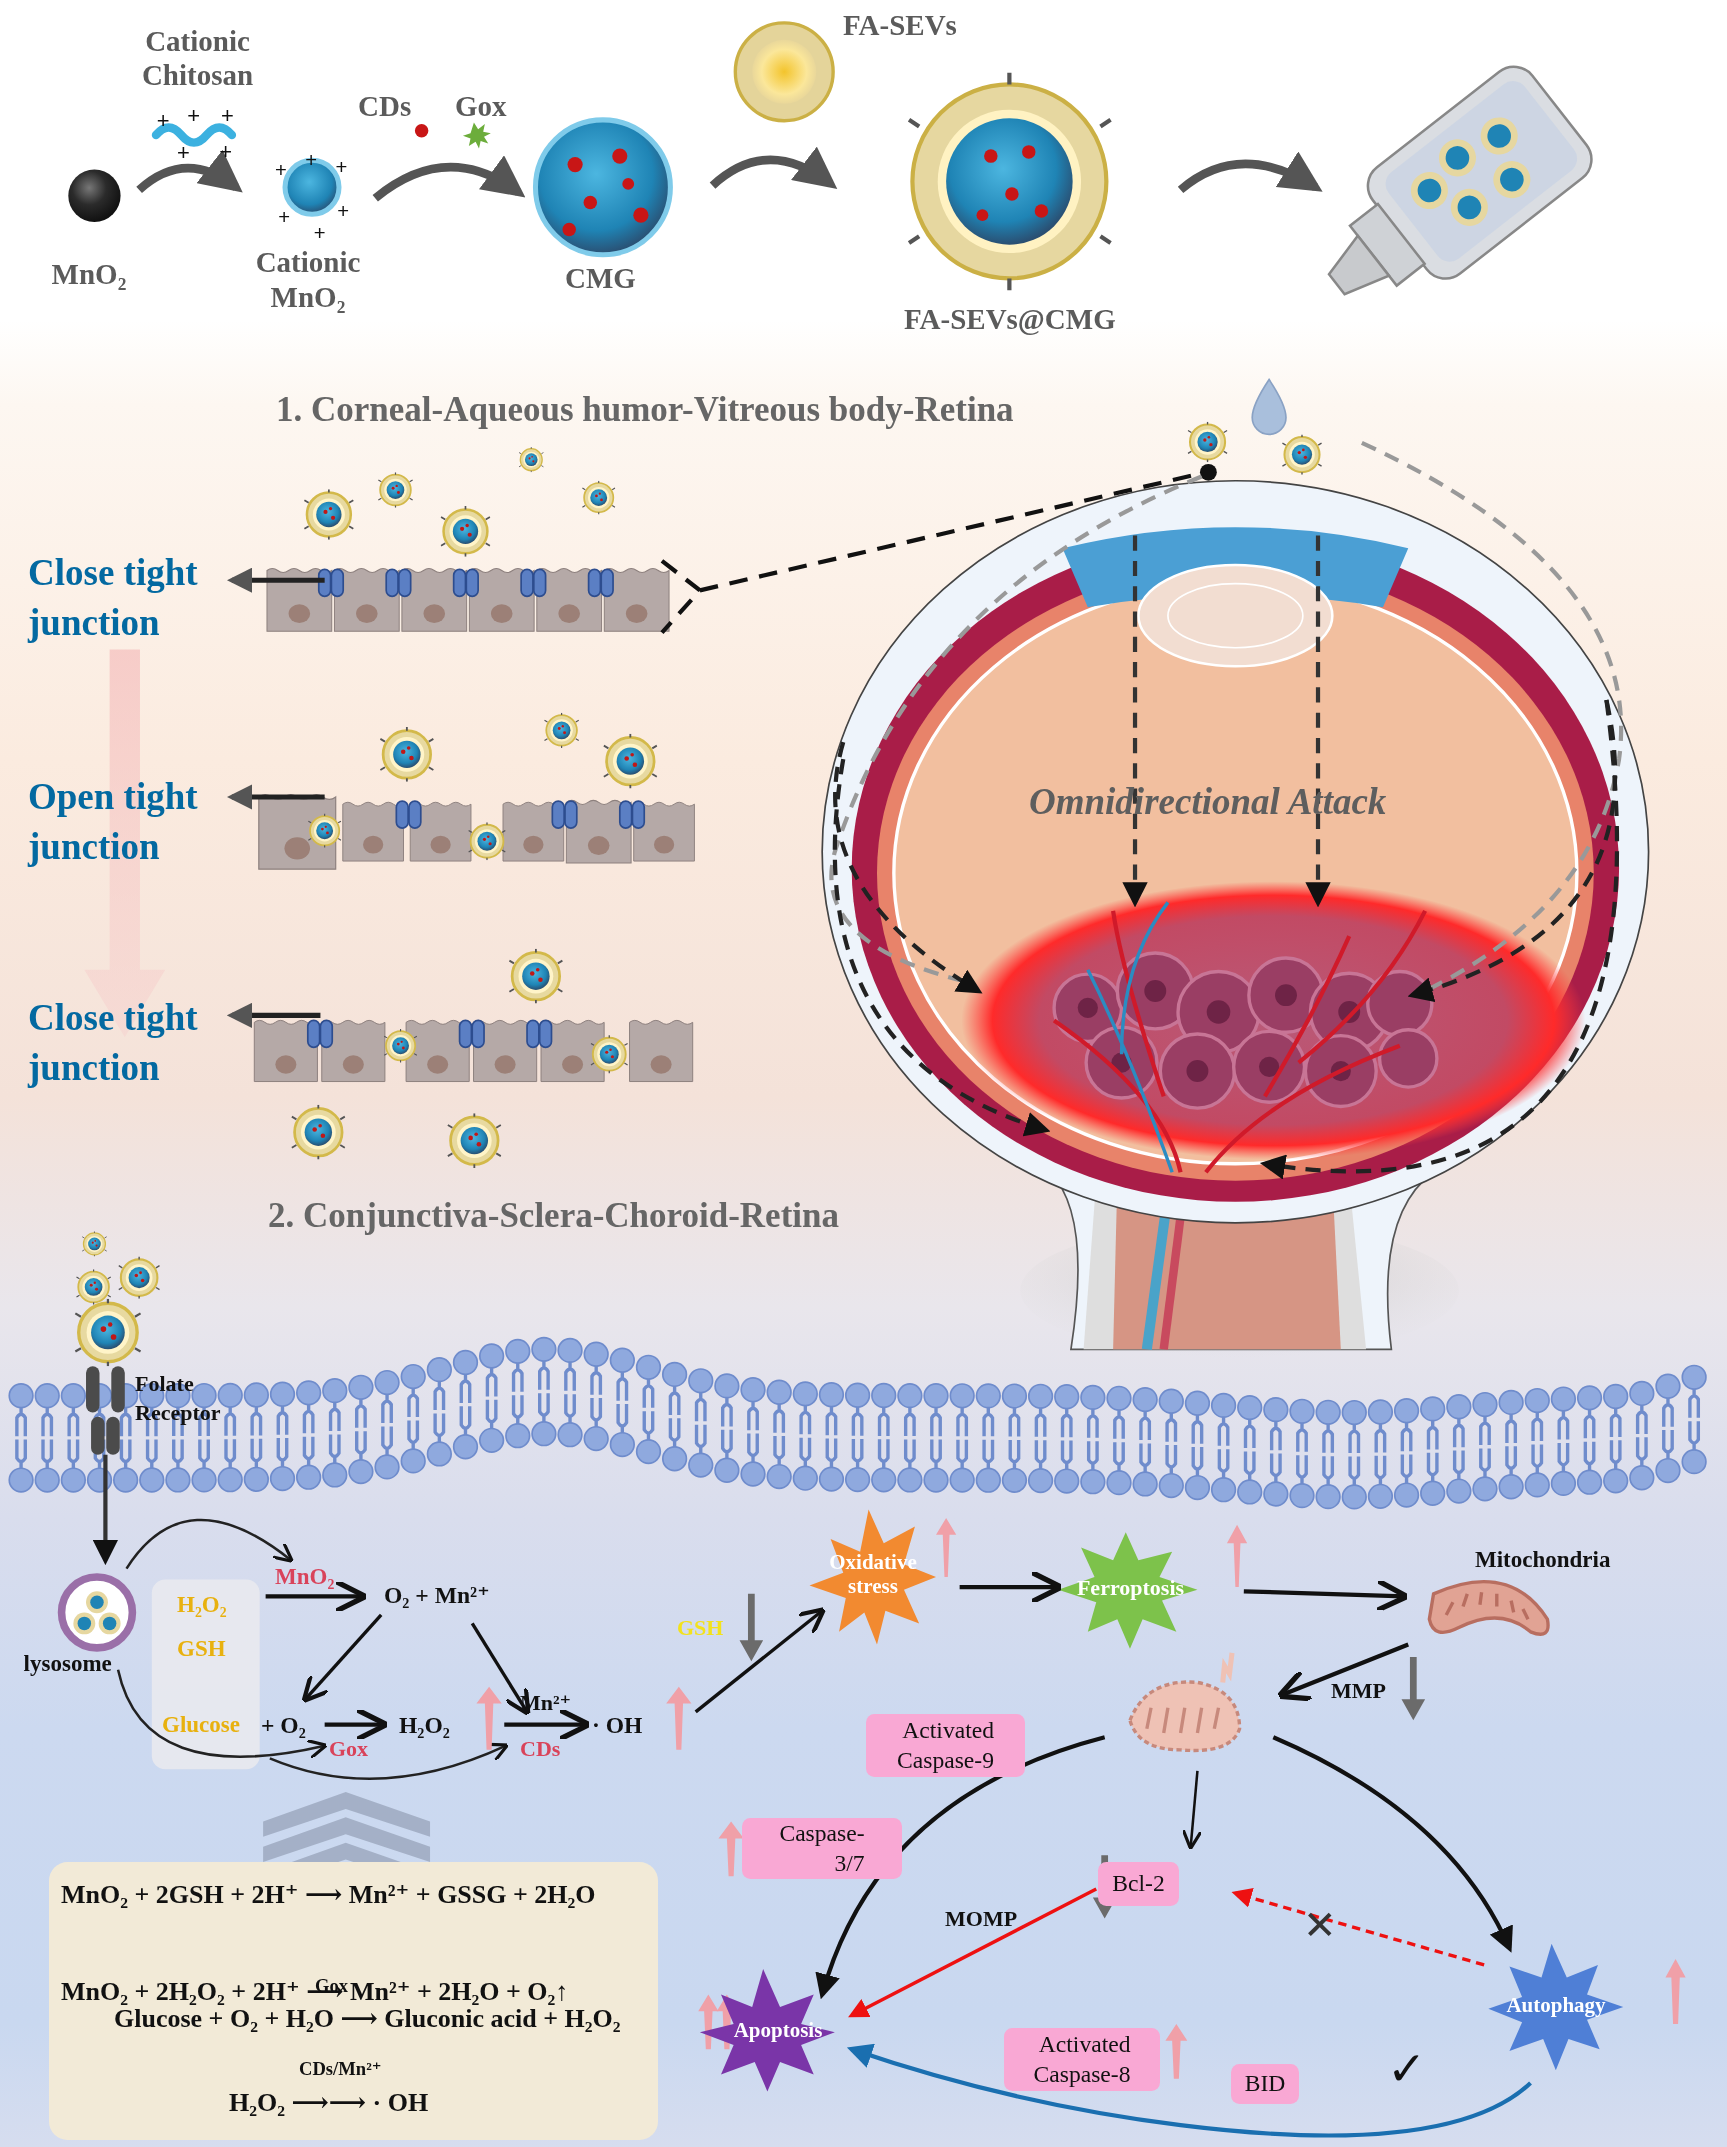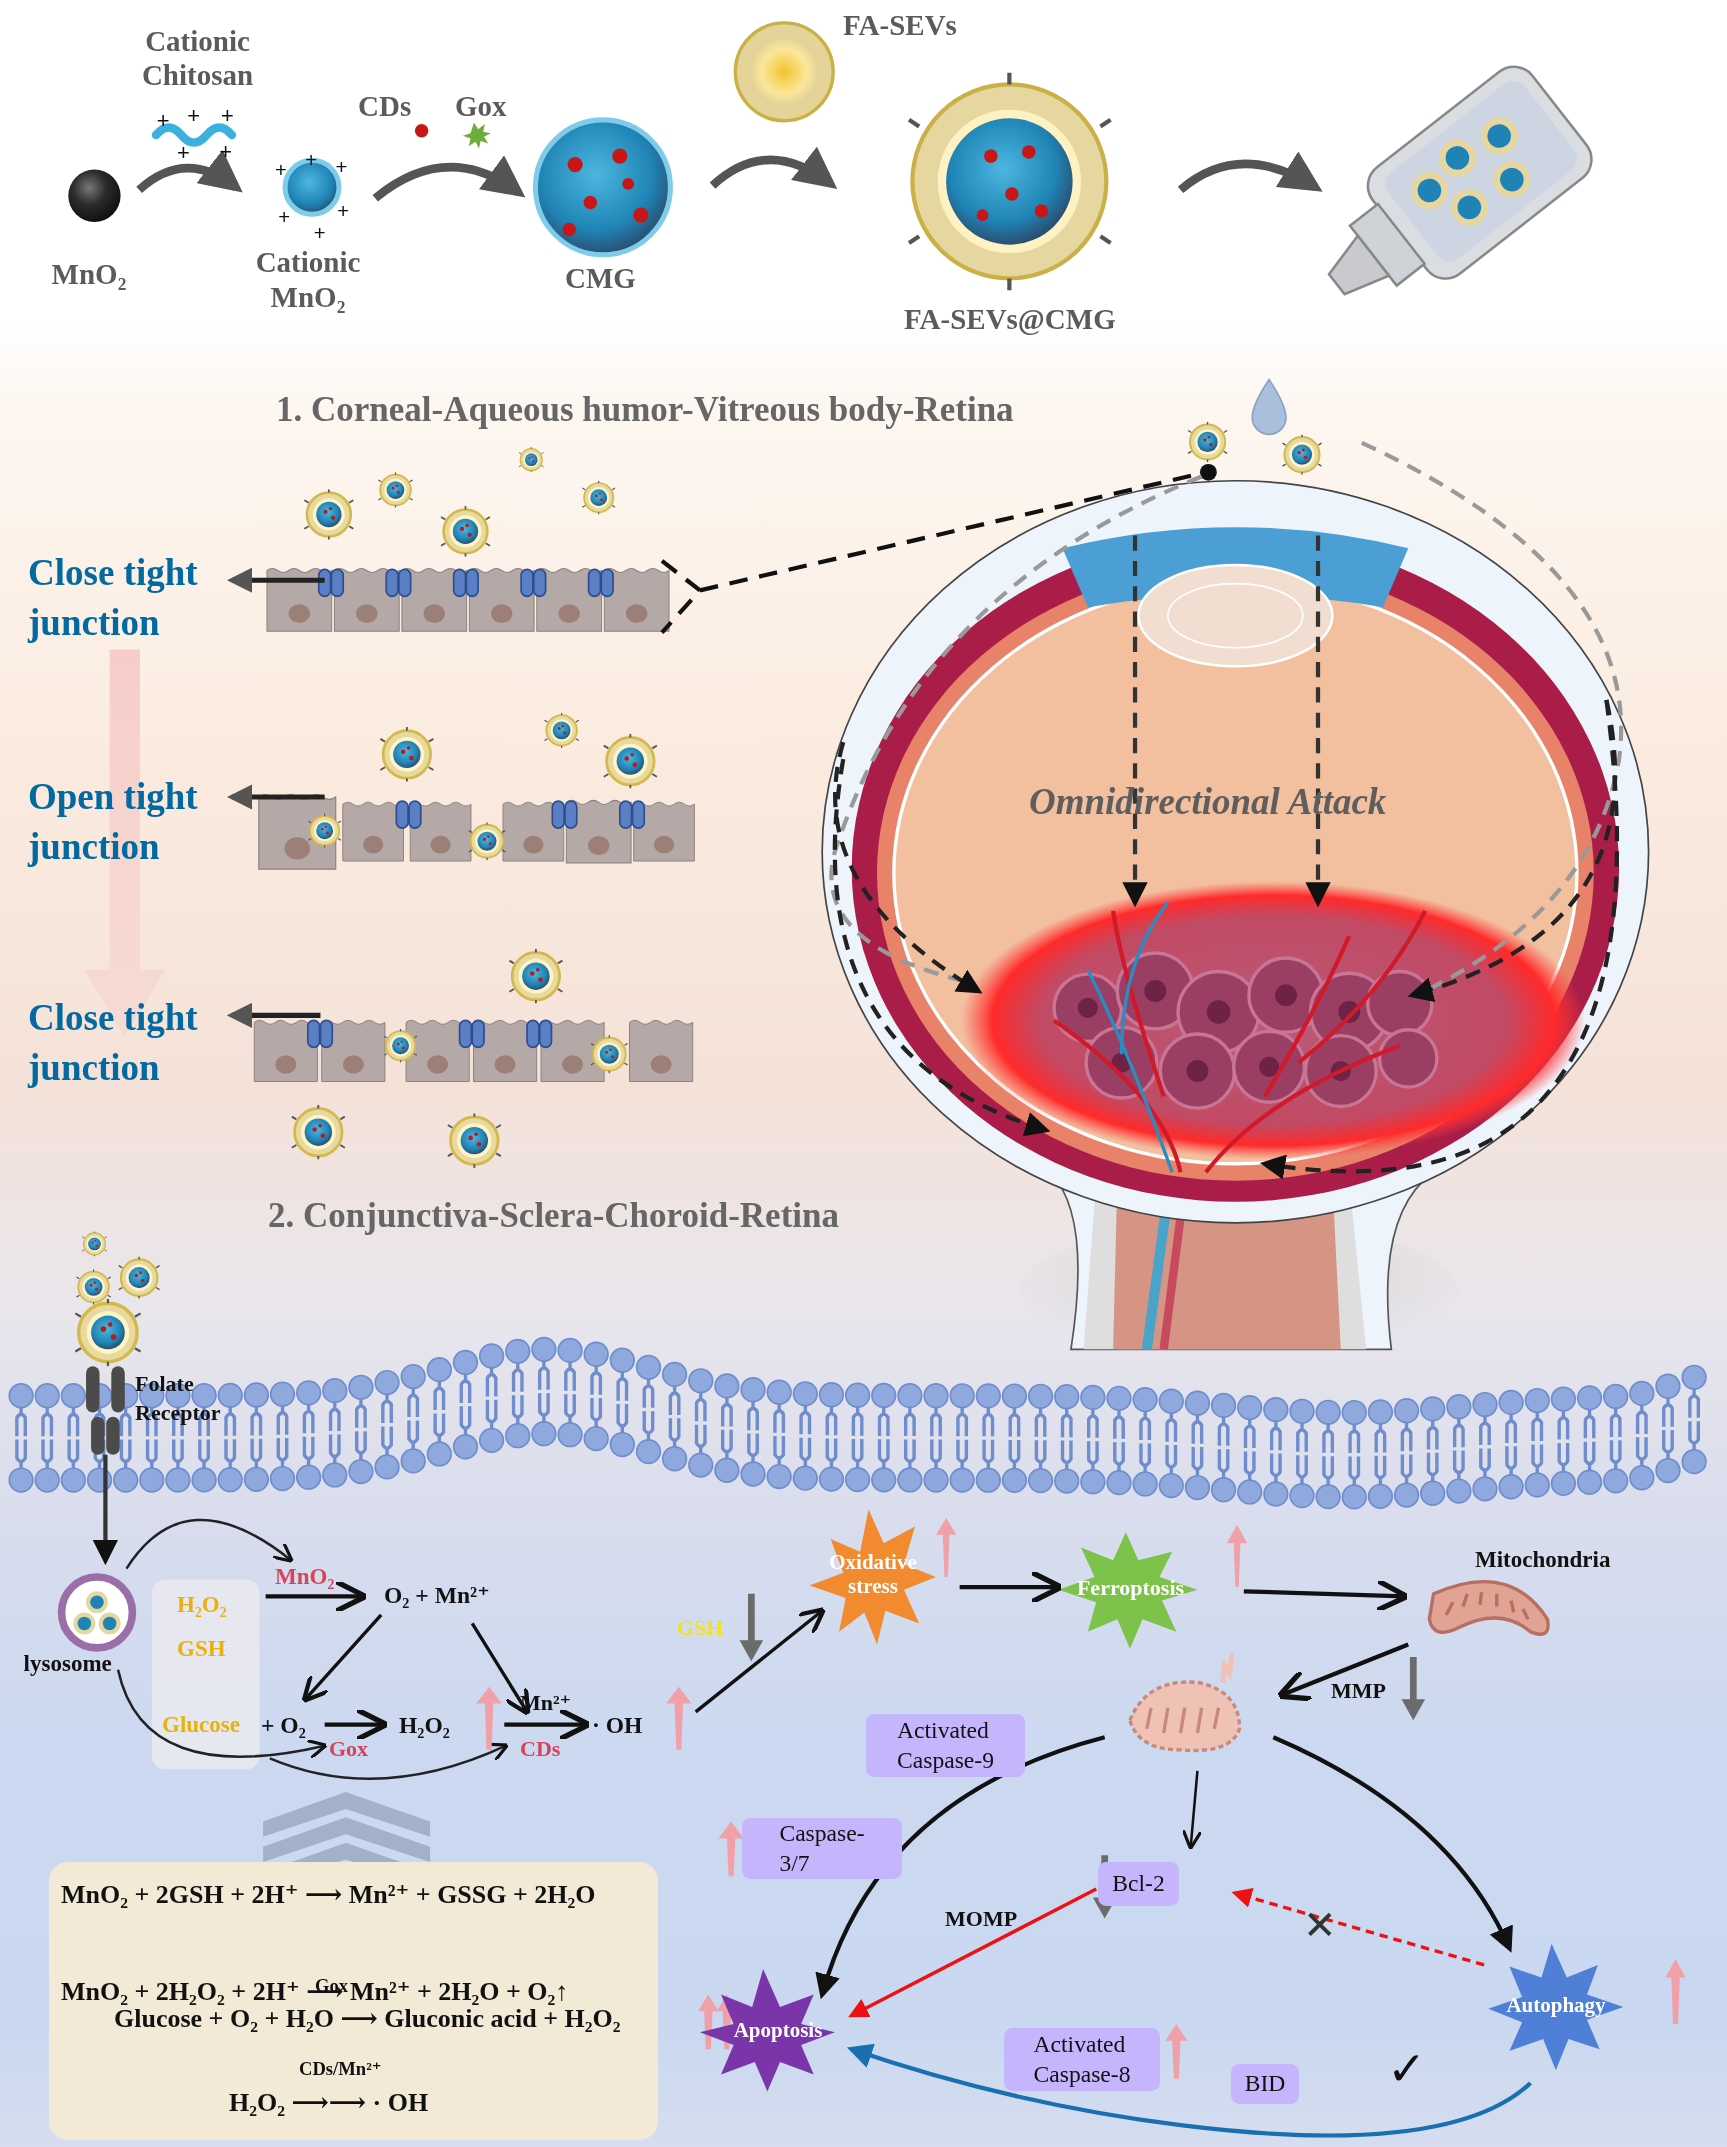--- a/index.html
+++ b/index.html
@@ -5,22 +5,22 @@
   html, body { margin:0; padding:0; }
   body { width:1727px; height:2148px; position:relative; overflow:hidden;
          font-family:"Liberation Serif", "DejaVu Serif", serif;
          background: linear-gradient(180deg,#ffffff 0px,#ffffff 320px,#fdf7f1 405px,#fbebdf 759px,#f4e2d9 1096px,#e9e6ec 1307px,#d9dded 1518px,#ccd9f0 1729px,#c9d8f0 2024px,#d6ddef 2148px); }
   .abs { position:absolute; }
   .lbl-gray { color:#5b5b5b; font-weight:bold; }
   .t34 { font-size:29px; line-height:1.2; text-align:center; }
   .section-title { font-size:35px; color:#666; font-weight:bold; white-space:nowrap; }
   .tj-label { font-size:37px; color:#0369a1; font-weight:bold; line-height:1.35; }
   svg { position:absolute; left:0; top:0; }
-  .gbox { position:absolute; background:#c4b5fd; border-radius:8.4px; color:#111; font-size:23.6px;
-          text-align:left; line-height:1.25; display:flex; align-items:center; justify-content:center; }
+  .gbox { position:absolute; background:#f9a8d4; border-radius:8.4px; color:#111; font-size:23.6px;
+          text-align:right; line-height:1.25; display:flex; align-items:center; justify-content:center; }
   .eq-box { position:absolute; left:49px; top:1862px; width:609px; height:278px; background:#f2ead7;
             border-radius:18.6px; }
   .eq { position:absolute; font-size:26px; color:#111; font-weight:bold; white-space:nowrap; }
   .burst-text { position:absolute; color:#fff; font-weight:bold; text-align:center; line-height:1.15; }
 </style>
 </head>
 <body>
 
 <svg width="1727" height="2148" viewBox="0 0 2048 2547">
   <defs>

